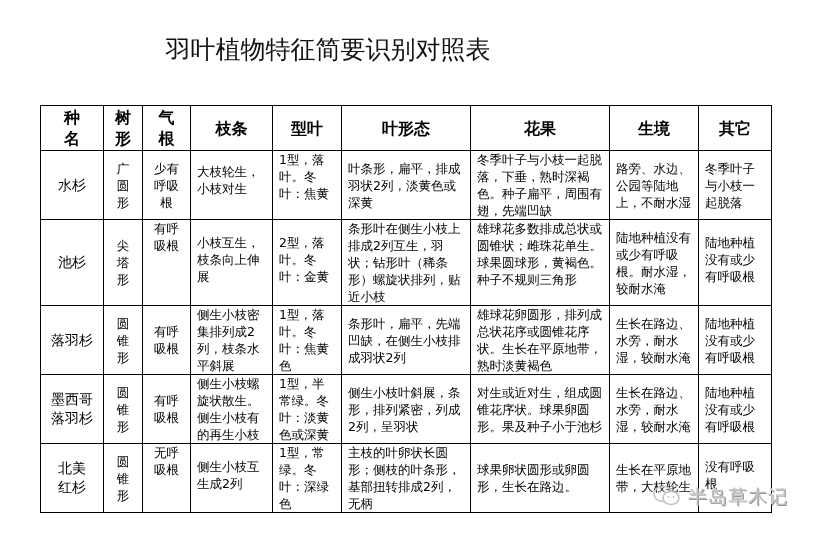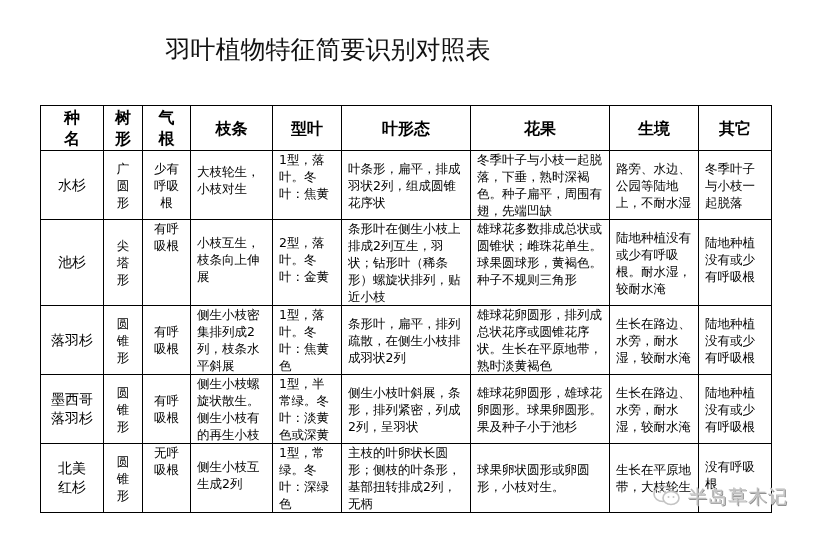--- a/index.html
+++ b/index.html
@@ -74,21 +74,21 @@
     <tr style="height:66px">
       <td class="c-name">水杉</td>
       <td class="c-narrow" style="white-space:pre-line">广
 圆
 形</td>
       <td class="c-narrow" style="white-space:pre-line">少有
 呼吸
 根</td>
       <td class="left vtop" style="padding-top:12px">大枝轮生，小枝对生</td>
       <td class="left vtop" style="padding-top:0">1型，落叶。冬叶：焦黄</td>
-      <td class="left">叶条形，扁平，排成羽状2列，组成圆锥花序状</td>
+      <td class="left">叶条形，扁平，排成羽状2列，淡黄色或深黄</td>
       <td class="left">冬季叶子与小枝一起脱落，下垂，熟时深褐色。种子扁平，周围有翅，先端凹缺</td>
       <td class="left">路旁、水边、公园等陆地上，不耐水湿</td>
       <td class="left">冬季叶子与小枝一起脱落</td>
     </tr>
     <tr style="height:81px">
       <td class="c-name">池杉</td>
       <td class="c-narrow" style="white-space:pre-line">尖
 塔
 形</td>
       <td class="c-narrow vtop" style="white-space:pre-line;padding-top:14px">有呼
@@ -102,52 +102,52 @@
     </tr>
     <tr style="height:66px">
       <td class="c-name">落羽杉</td>
       <td class="c-narrow" style="white-space:pre-line">圆
 锥
 形</td>
       <td class="c-narrow" style="white-space:pre-line">有呼
 吸根</td>
       <td class="left">侧生小枝密集排列成2列，枝条水平斜展</td>
       <td class="left">1型，落叶。冬叶：焦黄色</td>
-      <td class="left">条形叶，扁平，排列疏散，在侧生小枝排成羽状2列</td>
+      <td class="left">条形叶，扁平，先端凹缺，在侧生小枝排成羽状2列</td>
       <td class="left">雄球花卵圆形，排列成总状花序或圆锥花序状。生长在平原地带，熟时淡黄褐色</td>
       <td class="left">生长在路边、水旁，耐水湿，较耐水淹</td>
       <td class="left">陆地种植没有或少有呼吸根</td>
     </tr>
     <tr style="height:66px">
       <td class="c-name" style="white-space:pre-line">墨西哥
 落羽杉</td>
       <td class="c-narrow" style="white-space:pre-line">圆
 锥
 形</td>
       <td class="c-narrow" style="white-space:pre-line">有呼
 吸根</td>
       <td class="left">侧生小枝螺旋状散生。侧生小枝有的再生小枝</td>
       <td class="left">1型，半常绿。冬叶：淡黄色或深黄</td>
       <td class="left">侧生小枝叶斜展，条形，排列紧密，列成2列，呈羽状</td>
-      <td class="left">雄球花卵圆形，雄球花卵圆形。球果卵圆形。果及种子小于池杉</td>
+      <td class="left">对生或近对生，组成圆锥花序状。球果卵圆形。果及种子小于池杉</td>
       <td class="left">生长在路边、水旁，耐水湿，较耐水淹</td>
       <td class="left">陆地种植没有或少有呼吸根</td>
     </tr>
     <tr style="height:65px">
       <td class="c-name" style="white-space:pre-line">北美
 红杉</td>
       <td class="c-narrow" style="white-space:pre-line">圆
 锥
 形</td>
       <td class="c-narrow vtop" style="white-space:pre-line;padding-top:14px">无呼
 吸根</td>
       <td class="left vtop" style="padding-top:14px">侧生小枝互生成2列</td>
       <td class="left">1型，常绿。冬叶：深绿色</td>
       <td class="left">主枝的叶卵状长圆形；侧枝的叶条形，基部扭转排成2列，无柄</td>
-      <td class="left">球果卵状圆形或卵圆形，小枝对生。</td>
+      <td class="left">球果卵状圆形或卵圆形，生长在路边。</td>
       <td class="left">生长在平原地带，大枝轮生</td>
       <td class="left vtop" style="padding-top:14px">没有呼吸根</td>
     </tr>
   </tbody>
 </table>
 
 <div class="watermark">
   <span>
     <svg width="30" height="24" viewBox="0 0 30 24">
       <ellipse cx="11" cy="10" rx="9" ry="7.5" fill="none" stroke="#c4c4c4" stroke-width="1.6"></ellipse>

